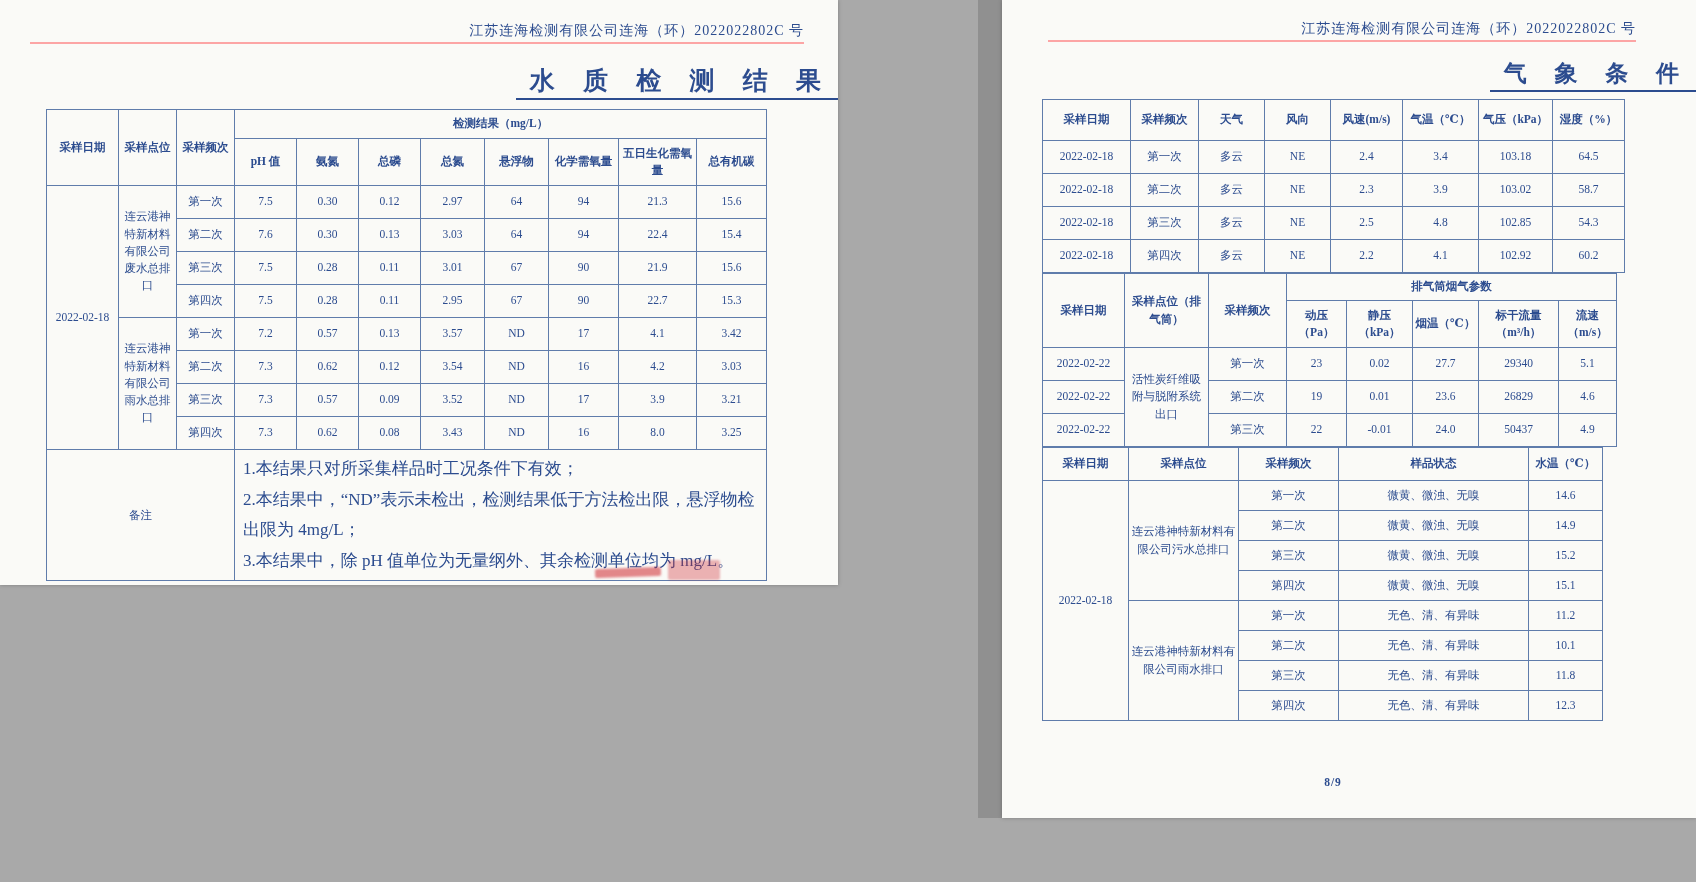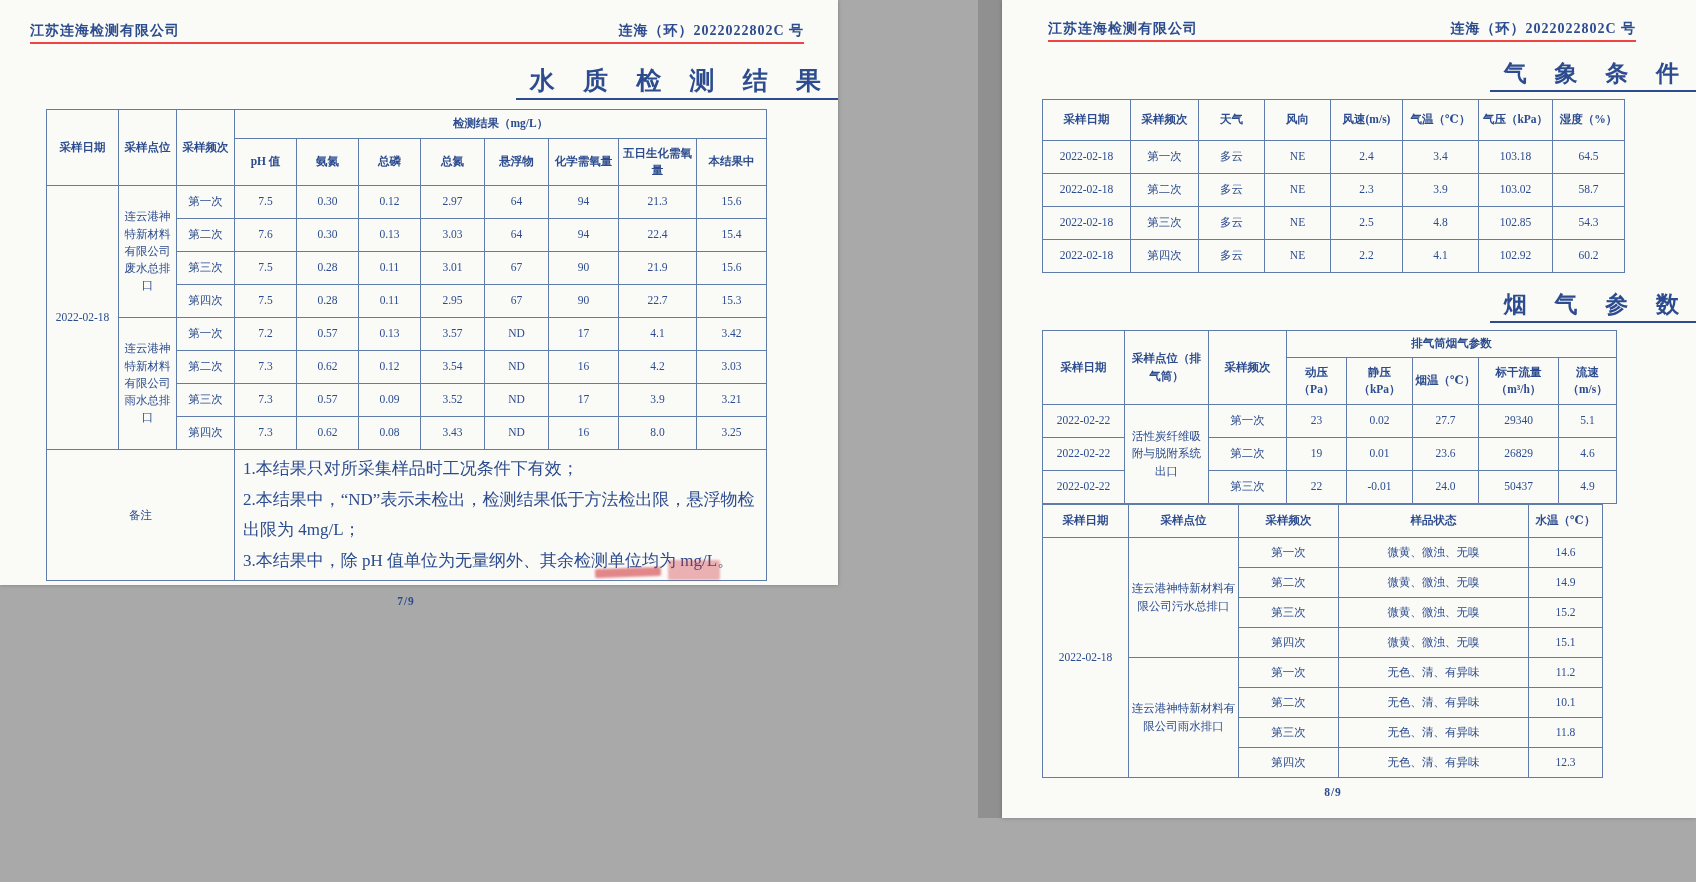--- a/index.html
+++ b/index.html
@@ -8,23 +8,23 @@
     background:#a9a9a9; overflow:hidden;
     font-family:"Liberation Serif","DejaVu Serif",serif;
     color:#2c4c8f;
   }
   .page { position:absolute; background:#fafaf7; box-shadow:0 0 4px rgba(0,0,0,.25); }
   #page-left  { left:0;    top:0; width:838px; height:585px; }
   #page-right { left:1002px; top:0; width:694px; height:818px; }
   .edge-strip { position:absolute; left:978px; top:0; width:24px; height:818px; background:#909090; }
 
   .page-header {
-    display:flex; justify-content:space-between; align-items:flex-end;
-    border-bottom:2px solid #ef4444; padding-bottom:2px;
-    font-weight:bold; font-size:14px; letter-spacing:1px;
+    display:flex; justify-content:flex-end; align-items:flex-end;
+    border-bottom:2px solid #fca5a5; padding-bottom:2px;
+    font-weight:normal; font-size:14px; letter-spacing:1px;
   }
   #page-left  .page-header { margin:22px 34px 0 30px; }
   #page-right .page-header { margin:20px 60px 0 46px; }
 
   .doc-title { text-align:right; margin:20px 0 12px; }
   .doc-title span {
     font-size:25px; font-weight:bold; letter-spacing:11px;
     border-bottom:2.5px solid #2c4c8f; padding:0 6px 4px 14px;
   }
   #page-right .doc-title { margin:16px 0 10px; }
@@ -53,21 +53,21 @@
   #flue-table { width:574px; }
   #flue-table .g1 th { height:24px; }
   #flue-table .g2 th { height:44px; }
   #flue-table td { height:30px;margin-left:40px; }
   #sample-table { width:560px; }
   #sample-table th { height:30px; }
   #sample-table td { height:27px; }
 
   .page-no { text-align:center; font-size:11.5px; font-weight:bold; letter-spacing:1px; }
   #page-left .page-no { margin-top:14px; width:812px; }
-  #page-right .page-no { position:absolute; bottom:20px; left:40px; width:582px; }
+  #page-right .page-no { position:absolute; bottom:30px; left:40px; width:582px; }
 
   .red-mark { position:absolute; background:rgba(205,40,48,.55); filter:blur(1.2px); border-radius:2px; }
   .red-mark.m1 { left:595px; top:568px; width:66px; height:9px; transform:rotate(-2deg); }
   .red-mark.m2 { left:668px; top:560px; width:52px; height:20px; background:rgba(205,40,48,.35); }
 </style>
 </head>
 <body>
 
 <div class="edge-strip"></div>
 
@@ -102,21 +102,21 @@
       <th colspan="8">检测结果（mg/L）</th>
     </tr>
     <tr class="h2">
       <th>pH 值</th>
       <th>氨氮</th>
       <th>总磷</th>
       <th>总氮</th>
       <th>悬浮物</th>
       <th>化学需氧量</th>
       <th>五日生化需氧量</th>
-      <th>本结果中</th>
+      <th>总有机碳</th>
     </tr>
     <tr class="dr">
       <td rowspan="8">2022-02-18</td>
       <td rowspan="4">连云港神特新材料有限公司废水总排口</td>
       <td>第一次</td>
       <td>7.5</td>
       <td>0.30</td>
       <td>0.12</td>
       <td>2.97</td>
       <td>64</td>
@@ -206,21 +206,20 @@
       <td colspan="3">备注</td>
       <td colspan="8" class="remarks-text">
         <div>1.本结果只对所采集样品时工况条件下有效；</div>
         <div>2.本结果中，“ND”表示未检出，检测结果低于方法检出限，悬浮物检出限为 4mg/L；</div>
         <div>3.本结果中，除 pH 值单位为无量纲外、其余检测单位均为 mg/L。</div>
       </td>
     </tr>
   </tbody>
     </table>
 
-  <div class="page-no">7/9</div>
   <div class="red-mark m1"></div>
   <div class="red-mark m2"></div>
 </div>
 
 <div class="page" id="page-right">
   <div class="page-header">
     <span>江苏连海检测有限公司</span>
     <span>连海（环）2022022802C 号</span>
   </div>
 
@@ -285,23 +284,20 @@
       <td>多云</td>
       <td>NE</td>
       <td>2.2</td>
       <td>4.1</td>
       <td>102.92</td>
       <td>60.2</td>
     </tr>
   </tbody>
     </table>
 
-  <div class="doc-title">
-    <span>烟 气 参 数</span>
-  </div>
   <table id="flue-table">
     <colgroup>
       <col style="width:82px">
         <col style="width:84px">
         <col style="width:78px">
         <col style="width:60px">
       <col style="width:66px">
         <col style="width:66px">
         <col style="width:80px">
         <col style="width:58px">

